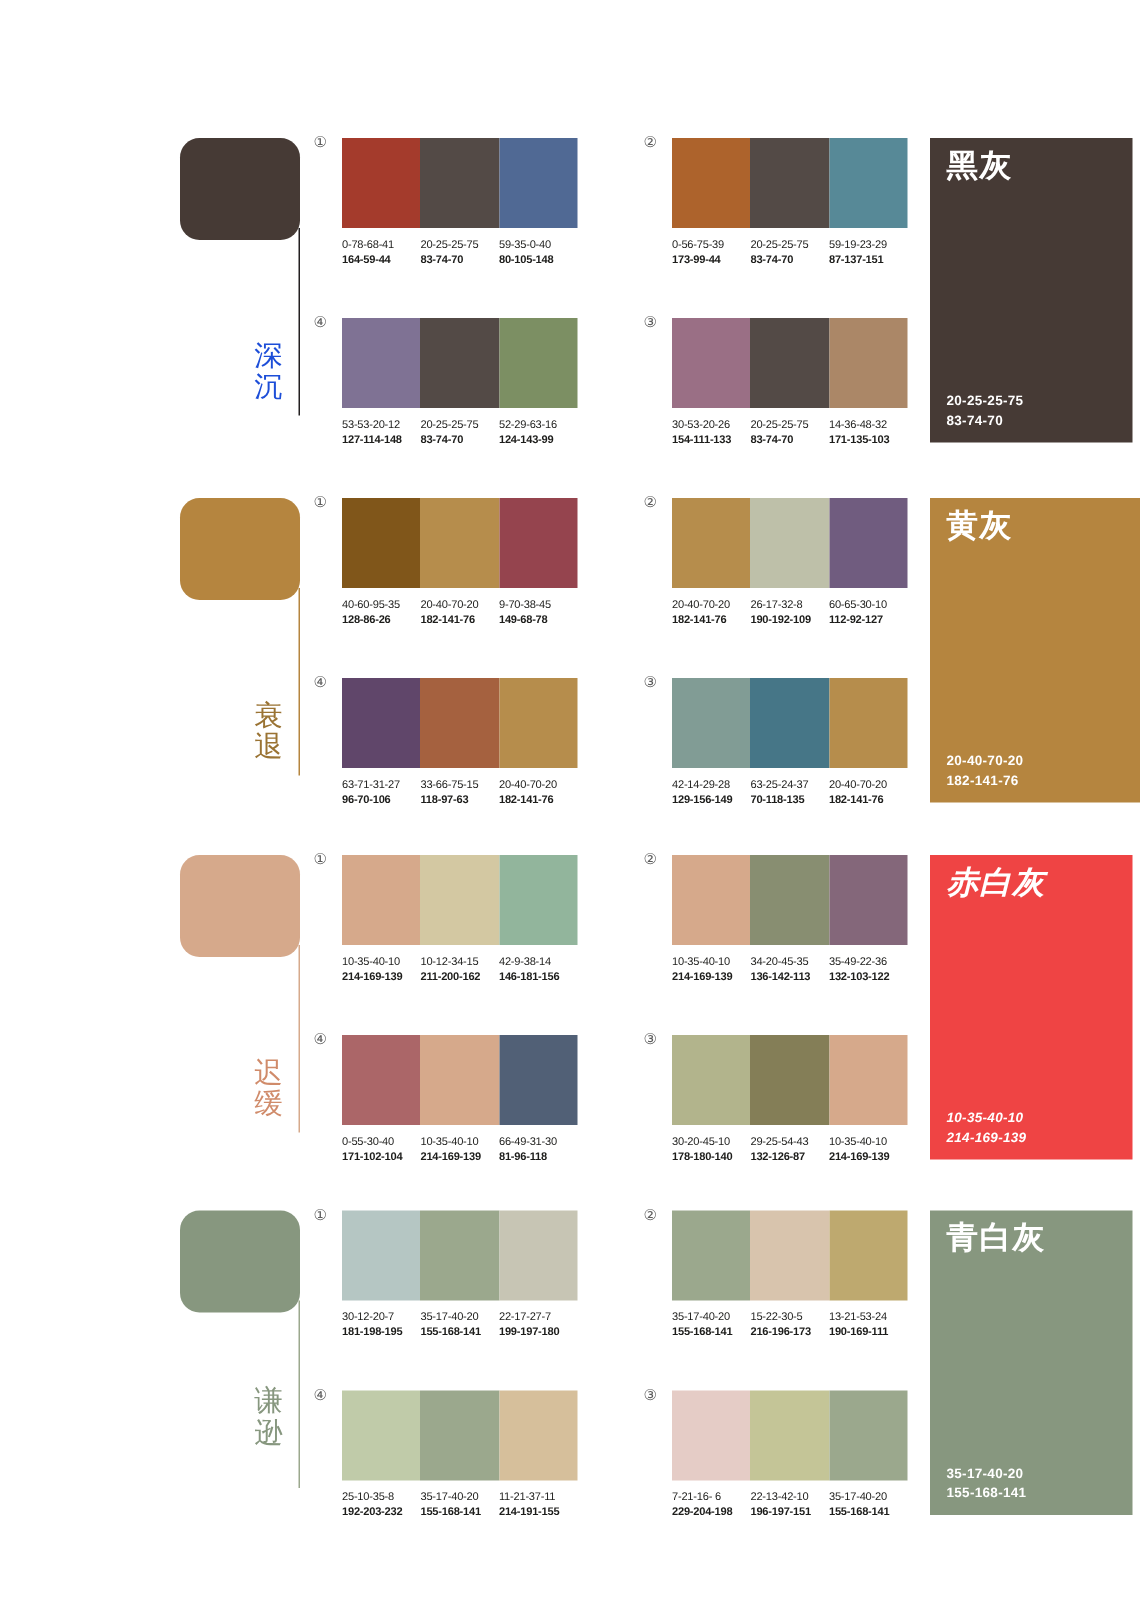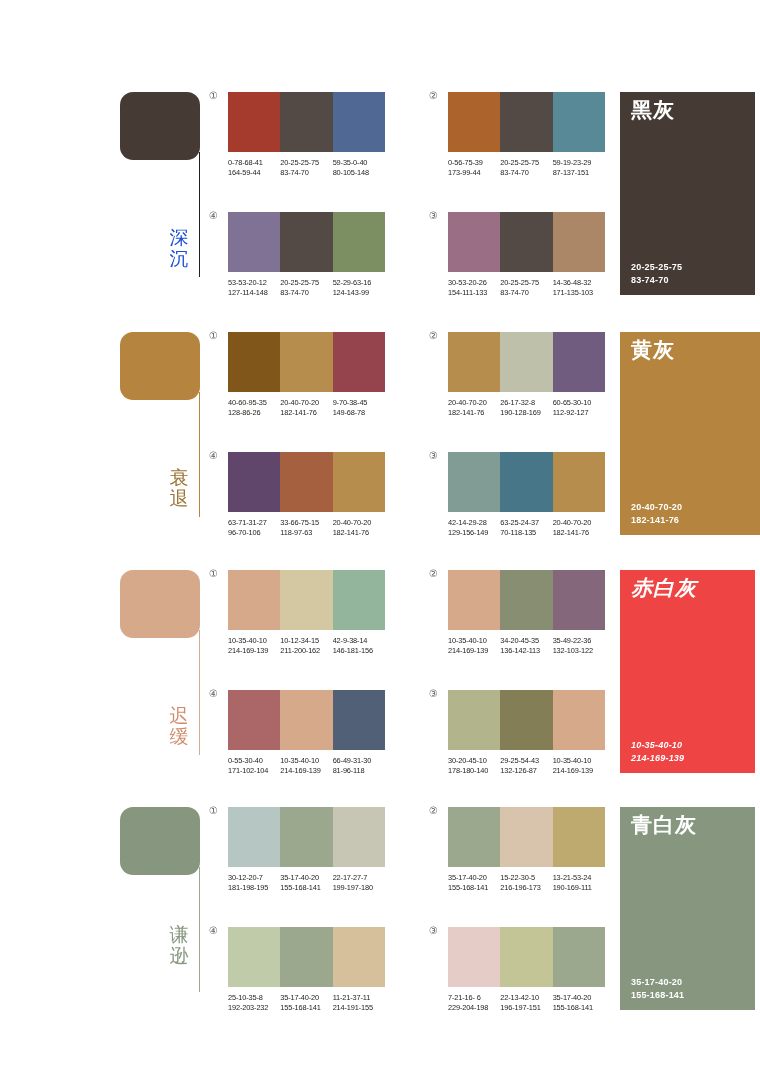--- a/index.html
+++ b/index.html
@@ -96,21 +96,21 @@
   .code-col {
     width: 52.33px;
     font-size: 7.4px;
     line-height: 9.6px;
     color: #1d1d1b;
     white-space: nowrap;
     font-family: "Liberation Sans", "DejaVu Sans", sans-serif;
     letter-spacing: -0.15px;
   }
   .code-col .cmyk { font-weight: 400; }
-  .code-col .rgb  { font-weight: 400; }
+  .code-col .rgb  { font-weight: 700; }
 
   
   .hero {
     position: absolute;
     left: 620px;
     top: 7px;
     width: 135px;
     height: 203px;
   }
   .hero-title {
@@ -278,21 +278,21 @@
           <div class="chip" style="background: rgb(190, 192, 169);"></div>
           <div class="chip" style="background: rgb(112, 92, 127);"></div>
         </div>
         <div class="codes">
           <div class="code-col">
             <div class="cmyk">20-40-70-20</div>
             <div class="rgb">182-141-76</div>
           </div>
           <div class="code-col">
             <div class="cmyk">26-17-32-8</div>
-            <div class="rgb">190-128-169</div>
+            <div class="rgb">190-192-109</div>
           </div>
           <div class="code-col">
             <div class="cmyk">60-65-30-10</div>
             <div class="rgb">112-92-127</div>
           </div>
         </div>
       </div>
       <div class="palette" style="left: 228px; top: 127px;">
         <div class="pal-num">④</div>
         <div class="chips">

